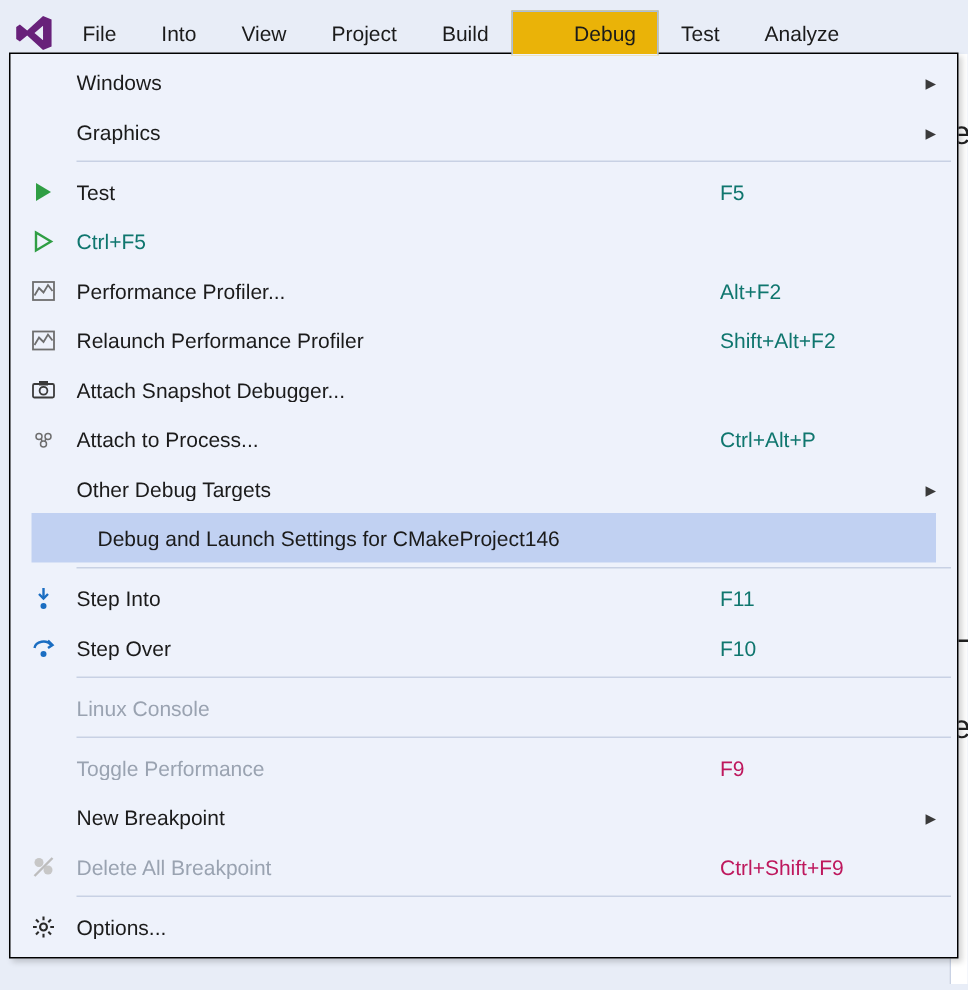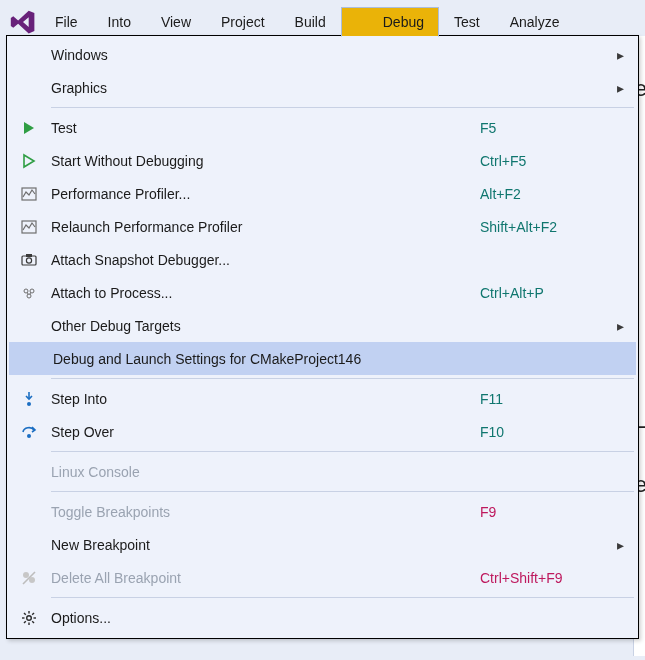--- a/index.html
+++ b/index.html
@@ -7,21 +7,21 @@
 
   
   .menubar { display: flex; align-items: center; height: 43px; padding: 0 6px; gap: 0; }
   .vs-logo { width: 34px; height: 34px; display: flex; align-items: center; justify-content: center; }
   .menu-item { padding: 6px 14px; cursor: pointer; border: 1px solid transparent; }
   .menu-item.open { background: #eab308; border: 1px solid #aabddc; border-bottom: 1px solid #eef2fb; position: relative; z-index: 3; padding-left: 41px; }
 
   
   .dropdown { position: absolute; left: 6px; top: 35px; width: 633px; background: #eef2fb; border: 1px solid #000000; box-shadow: 2px 2px 4px rgba(0,0,0,0.18); z-index: 2; padding: 2px 0 4px 0; }
   .row { display: flex; align-items: center; height: 33px; padding: 0 14px 0 0; position: relative; }
-  .row.highlighted { background: #c1d1f2; margin: 0 2px; }
+  .row.highlighted { background: #c1d1f2; margin: 0 14px; }
   .icon-col { width: 44px; display: flex; align-items: center; justify-content: center; flex-shrink: 0; }
   .label-col { flex: 1 1 auto; white-space: nowrap; overflow: hidden; text-overflow: ellipsis; }
   .shortcut-col { width: 130px; text-align: left; color: #0f766e; }
   .arrow-col { width: 14px; text-align: right; color: #3a3a3a; }
   .sep { height: 1px; background: #c8d1e4; margin: 3px 4px 3px 44px; }
   .disabled { color: #9aa3b1; }
   .disabled .shortcut-col { color: #be185d; }
 
   
   .peek { position: absolute; right: 0; top: 36px; width: 12px; height: 620px; background: #fff; border-left: 1px solid #c9d2e4; }
@@ -82,21 +82,20 @@
     <span class="shortcut-col">F5</span>
     <span class="arrow-col"></span>
   </div>
 
   <div class="row">
     <span class="icon-col">
       <svg width="16" height="16" viewBox="0 0 16 16">
           <path d="M3 2 L13 8 L3 14 Z" fill="none" stroke="#2f9e44" stroke-width="1.6"></path>
         </svg>
     </span>
-    <span class="label-col">Start Without Debugging</span>
     <span class="shortcut-col">Ctrl+F5</span>
     <span class="arrow-col"></span>
   </div>
 
   <div class="row">
     <span class="icon-col">
       <svg width="16" height="16" viewBox="0 0 16 16">
           <rect x="1" y="2" width="14" height="12" fill="none" stroke="#6e6e6e" stroke-width="1.2"></rect>
           <polyline points="2,11 5,6 8,9 11,4 14,8" fill="none" stroke="#6e6e6e" stroke-width="1.2"></polyline>
         </svg>
@@ -194,21 +193,21 @@
     <span class="icon-col"></span>
     <span class="label-col">Linux Console</span>
     <span class="shortcut-col"></span>
     <span class="arrow-col"></span>
   </div>
 
   <div class="sep"></div>
 
   <div class="row disabled">
     <span class="icon-col"></span>
-    <span class="label-col">Toggle Breakpoints</span>
+    <span class="label-col">Toggle Performance</span>
     <span class="shortcut-col">F9</span>
     <span class="arrow-col"></span>
   </div>
 
   <div class="row">
     <span class="icon-col"></span>
     <span class="label-col">New Breakpoint</span>
     <span class="shortcut-col"></span>
     <span class="arrow-col">▸</span>
   </div>

